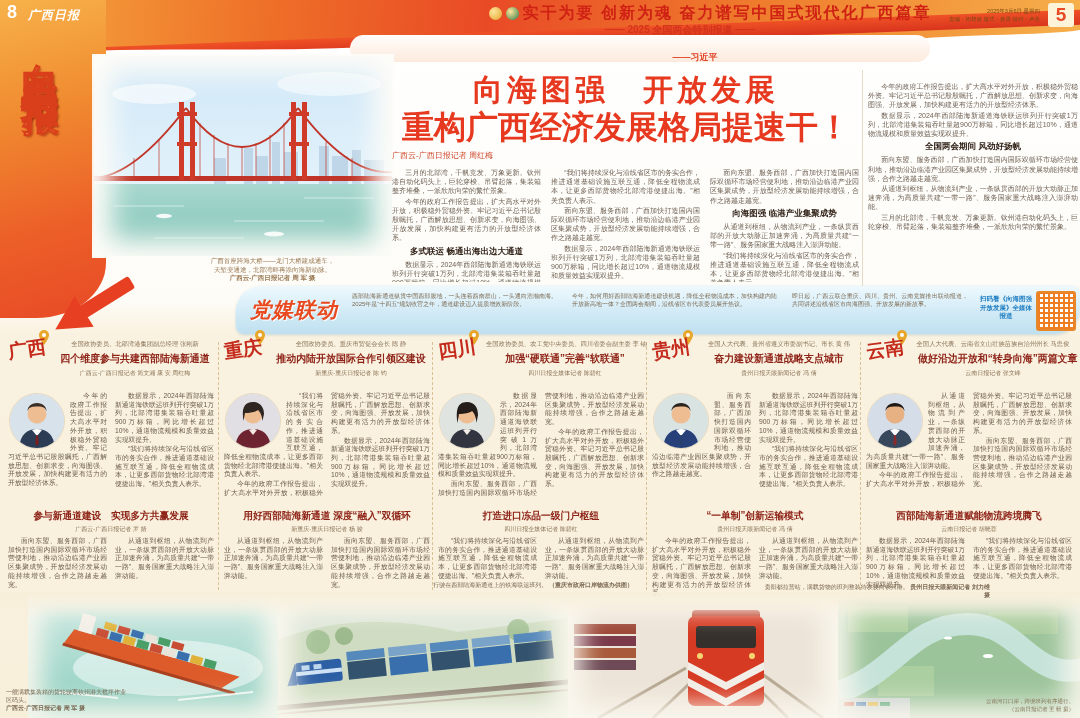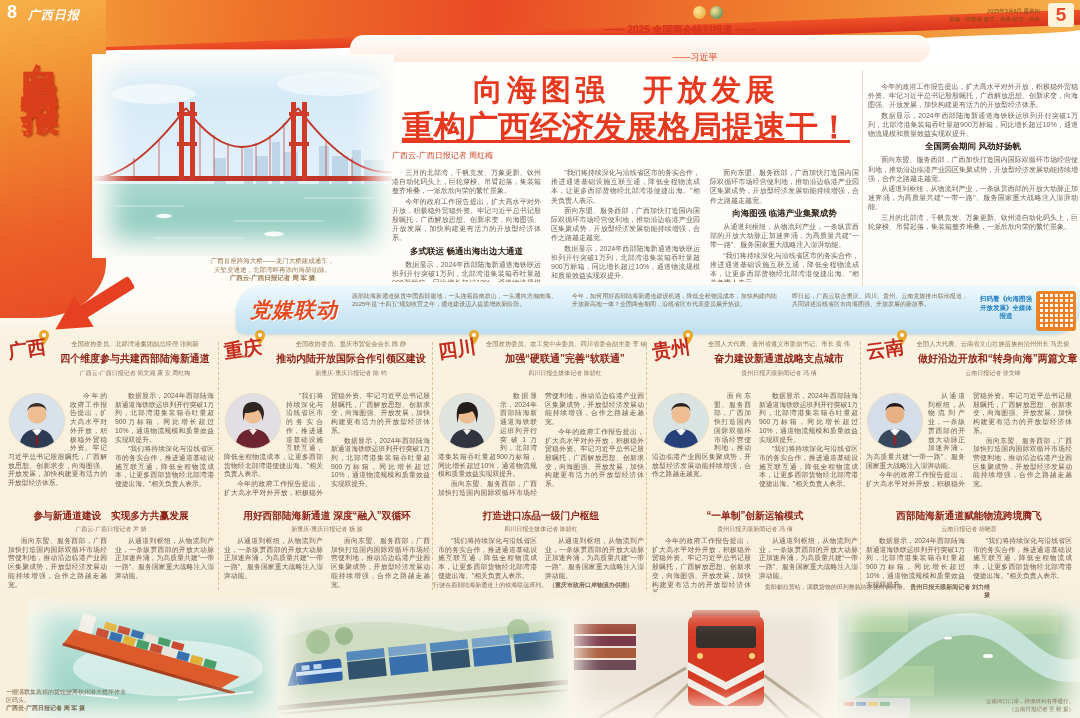--- a/index.html
+++ b/index.html
@@ -26,33 +26,33 @@
   .emb{display:inline-block;width:13px;height:13px;border-radius:50%;vertical-align:-2px;margin-right:4px;}
   .emb1{background:radial-gradient(circle at 35% 35%,#ffe59a,#e3a32c);}
   .emb2{background:radial-gradient(circle at 35% 35%,#ffe59a,#2c7a4a);}
   .sub-slogan{position:absolute;left:400px;top:23px;width:560px;text-align:center;font-size:10px;font-weight:700;color:#d4331c;}
   .issue{position:absolute;left:880px;top:8px;width:160px;text-align:right;font-size:5.5px;line-height:7.5px;color:#7c4a16;}
   .page-num-r{position:absolute;left:1048px;top:3px;width:26px;height:24px;background:#fdf3d9;border-radius:3px;
     color:#e84a26;font-size:19px;font-weight:900;text-align:center;line-height:24px;}
   .quote-band{position:absolute;left:350px;top:35px;width:580px;height:27px;background:linear-gradient(#fffdfb,#fdeadd);
     border-radius:14px;}
   .quote{position:absolute;left:378px;top:39px;width:500px;text-align:center;font-size:9px;color:#e04326;font-weight:700;}
-  .quote-sign{position:absolute;left:640px;top:51px;width:110px;text-align:center;font-size:9px;color:#e04326;font-weight:400;}
+  .quote-sign{position:absolute;left:640px;top:51px;width:110px;text-align:center;font-size:9px;color:#e04326;font-weight:700;}
 
   
   .bridge{position:absolute;left:94px;top:56px;width:298px;height:200px;}
   .bridge::after{content:"";position:absolute;inset:-2px;box-shadow:inset 0 0 26px 20px #fdfcf8;pointer-events:none;}
   .bridge-cap{position:absolute;left:150px;top:257px;width:245px;text-align:center;font-size:6.5px;line-height:8.5px;color:#9b7a55;}
   .bridge-credit{font-weight:700;}
 
   
   .lead-h1{position:absolute;left:392px;top:70px;width:468px;text-align:center;font-size:30px;font-weight:900;
     color:#e6391f;letter-spacing:4px;}
   .lead-h2{position:absolute;left:386px;top:106px;width:480px;text-align:center;font-size:32px;font-weight:900;
-    color:#e6391f;letter-spacing:0px;text-decoration:underline;}
+    color:#e6391f;letter-spacing:0px;}
   .lead-byline{position:absolute;left:392px;top:150px;width:468px;font-size:8px;color:#cf4a2e;}
   .lead-body{position:absolute;left:392px;top:168px;width:468px;height:114px;display:flex;gap:10px;overflow:hidden;}
   .lead-col{width:149px;font-size:7px;line-height:9.2px;color:#6f6154;text-align:justify;}
   .lead-sub{font-size:8.5px;font-weight:700;color:#33241a;text-align:center;margin:4px 0;}
   p.t{margin:0 0 1px 0;text-indent:1.9em;}
   .right-col{position:absolute;left:868px;top:82px;width:210px;height:222px;font-size:7px;line-height:9.2px;
     color:#6f6154;text-align:justify;overflow:hidden;}
   .vsep-top{position:absolute;left:862px;top:70px;height:232px;border-left:1px solid #e6dac6;}
 
   
@@ -116,21 +116,21 @@
   </div>
   <svg class="art-wave" viewBox="0 0 1080 62" preserveAspectRatio="none">
     <path d="M0,62 L0,58 C120,42 260,56 420,44 C600,30 760,52 900,40 C980,33 1040,36 1080,30 L1080,62 Z" fill="#ffffff"></path>
   </svg>
   <div class="art-left"></div>
   <div class="vert-title">向总书记汇报</div>
 
   <div class="page-num-l">8</div>
   <div class="masthead">广西日报</div>
   <div class="slogan">
-    <span class="emb emb1"></span><span class="emb emb2"></span>
+    <span class="emb emb1"></span><span class="emb emb2"></span><span>实干为要 创新为魂 奋力谱写中国式现代化广西篇章</span>
   </div>
   <div class="sub-slogan">—— 2025 全国两会特别报道 ——</div>
   <div class="issue">
     <div>2025年3月6日 星期四</div>
     <div>责编：闭初健  版式：黄勇  校对：卢永</div>
   </div>
   <div class="page-num-r">5</div>
 
   <div class="quote-band"></div>
   <div class="quote-sign">——习近平</div>

